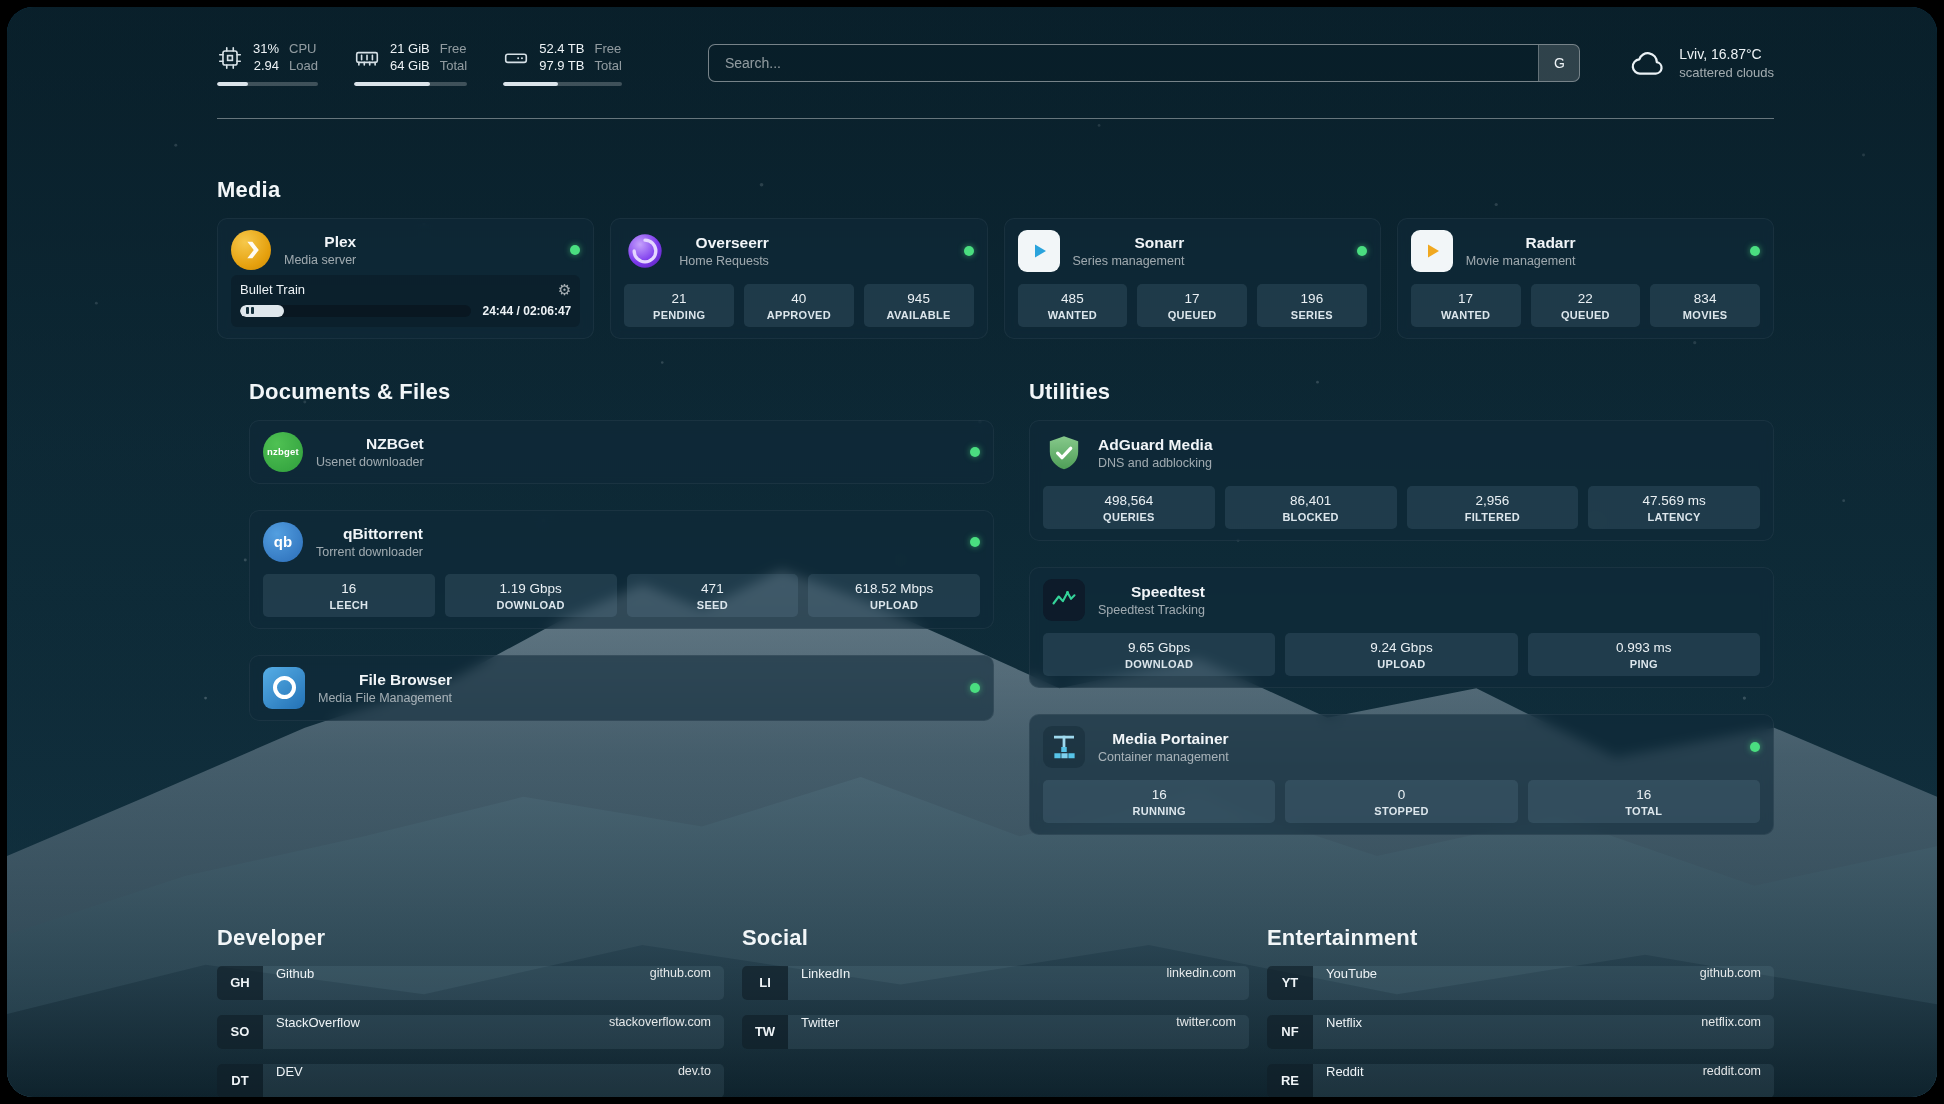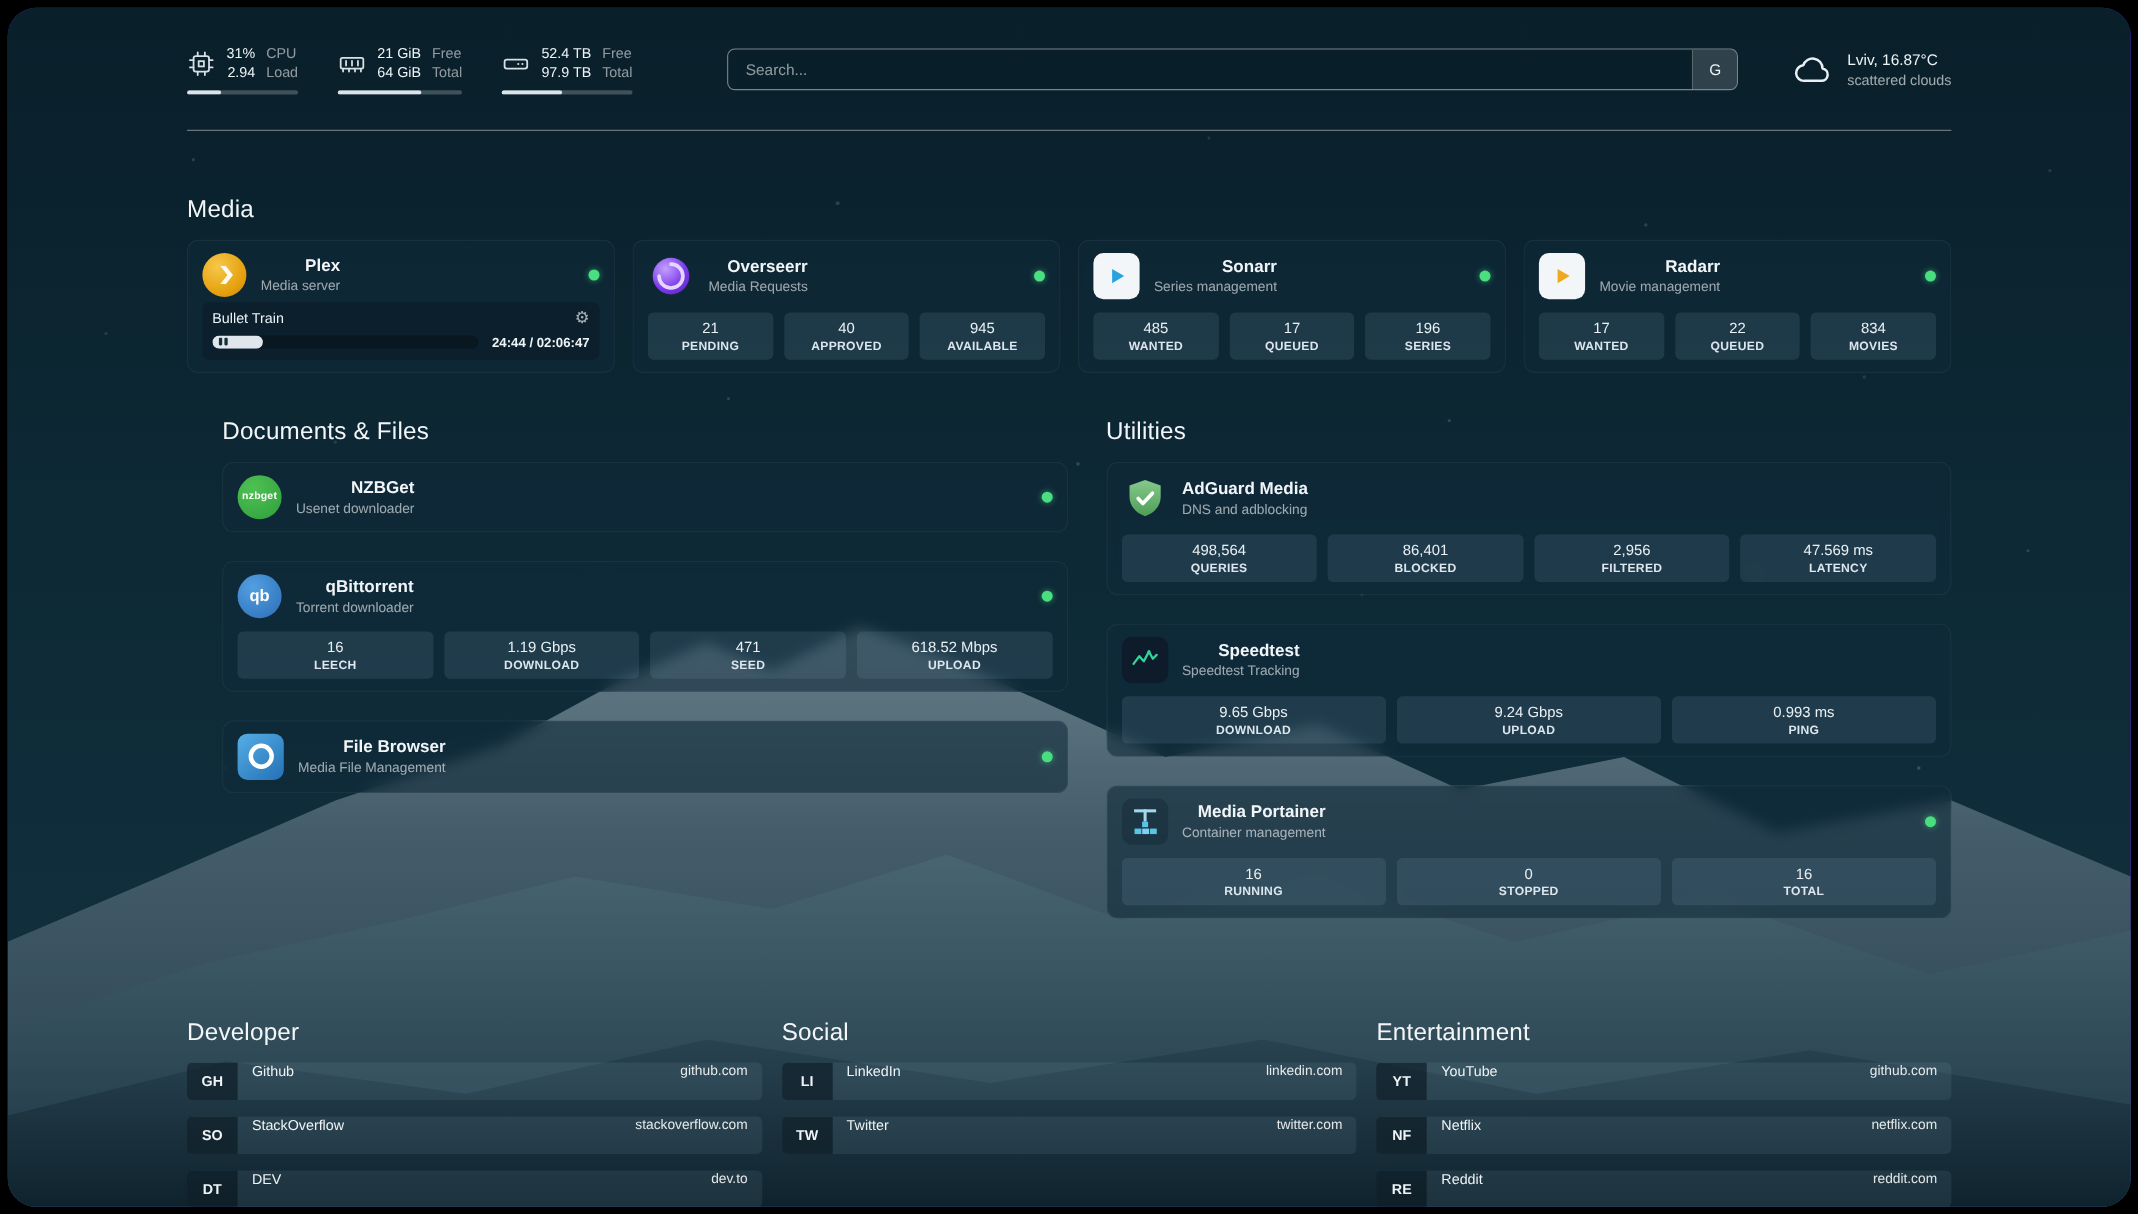--- a/index.html
+++ b/index.html
@@ -1,17 +1,17 @@
 <!DOCTYPE html>
 <html><head>
 <meta charset="utf-8">
 <style>
   html,body{margin:0;padding:0;background:#000;}
   .page{position:relative;width:1944px;height:1104px;background:#000;font-family:"Liberation Sans",sans-serif;overflow:hidden;}
-  .window{position:absolute;left:7px;top:7px;right:7px;bottom:7px;border-radius:26px;overflow:hidden;background:#6d28d9;}
+  .window{position:absolute;left:7px;top:7px;right:7px;bottom:7px;border-radius:26px;overflow:hidden;background:#0c4a6e;padding-left:47px;}
   .bg{position:absolute;inset:0;width:100%;height:100%;display:block;}
   .tint{position:absolute;inset:0;background:linear-gradient(180deg,rgba(8,28,38,0.55),rgba(10,32,43,0.35) 40%,rgba(8,26,36,0.22));z-index:1;}
   .content{position:relative;z-index:2;height:100%;padding:0 163px;box-sizing:border-box;color:#e9eff4;}
 
   
   .topbar{display:flex;align-items:center;padding-top:34px;}
   .res{display:flex;flex-direction:column;margin-right:36px;}
   .res-row{display:flex;align-items:center;gap:10px;}
   .res-icon{color:#d6e0e6;display:flex;align-items:center;}
   .res-col{display:flex;flex-direction:column;line-height:1.3;}
@@ -24,21 +24,21 @@
   .search input::placeholder{color:rgba(255,255,255,0.55);}
   .search-btn{width:40px;align-self:stretch;display:flex;align-items:center;justify-content:center;background:rgba(255,255,255,0.16);border-left:1px solid rgba(255,255,255,0.25);border-radius:0 6px 6px 0;font-size:14px;color:#eef3f6;cursor:pointer;}
   .weather{display:flex;align-items:center;gap:13px;}
   .weather-icon{color:#eaf1f5;display:flex;}
   .weather-col{display:flex;flex-direction:column;line-height:1.35;}
   .weather-line1{font-size:14px;color:#eef3f6;}
   .weather-line2{font-size:13px;color:rgba(255,255,255,0.62);}
   .divider{margin-top:32px;border-top:1.5px solid rgba(255,255,255,0.38);}
 
   
-  .section-title{font-size:22px;font-weight:400;margin:0 0 15px;color:#f2f6f8;letter-spacing:.2px;}
+  .section-title{font-size:22px;font-weight:700;margin:0 0 15px;color:#f2f6f8;letter-spacing:.2px;}
   .media-section{margin-top:58px;}
   .cards-4{display:grid;grid-template-columns:repeat(4,1fr);gap:16px;align-items:stretch;}
   .two-col{display:grid;grid-template-columns:1fr 1fr;gap:35px;margin-top:40px;margin-left:32px;}
 
   .card{position:relative;background:rgba(15,42,56,0.58);border:1px solid rgba(255,255,255,0.05);border-radius:10px;padding:11px 13px;box-sizing:border-box;display:flex;flex-direction:column;backdrop-filter:blur(6px);}
   .col .card{margin-bottom:26px;}
   .card-header{display:flex;align-items:center;gap:13px;}
   .svc-icon{width:42px;height:42px;border-radius:9px;flex:none;display:flex;align-items:center;justify-content:center;overflow:hidden;}
   .svc-text{display:flex;flex-direction:column;}
   .svc-name{font-size:15.5px;font-weight:600;color:#f1f5f8;text-align:right;}
@@ -283,21 +283,21 @@
                         <stop offset="0.6" stop-color="#7c3aed"></stop>
                         <stop offset="1" stop-color="#5b21b6"></stop>
                       </radialGradient>
                     </defs>
                 <circle cx="12" cy="12" r="10" fill="url(#ovg)"></circle>
                 <path d="M12 5.5a6.5 6.5 0 1 1-6.5 6.5" stroke="#e4d6ff" stroke-width="2" fill="none" stroke-linecap="round"></path>
               </svg>
             </span>
             <span class="svc-text">
               <span class="svc-name">Overseerr</span>
-              <span class="svc-desc">Media Requests</span>
+              <span class="svc-desc">Home Requests</span>
             </span>
             <span class="status-dot"></span>
           </div>
           <div class="stats">
             <span class="stat">
               <span class="stat-value">21</span>
               <span class="stat-label">PENDING</span>
             </span>
             <span class="stat">
               <span class="stat-value">40</span>

